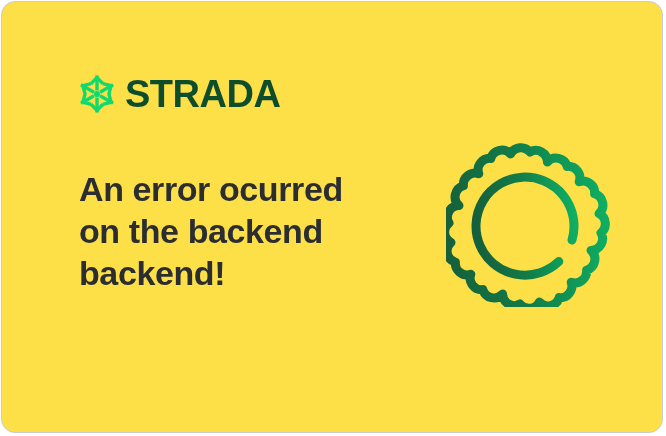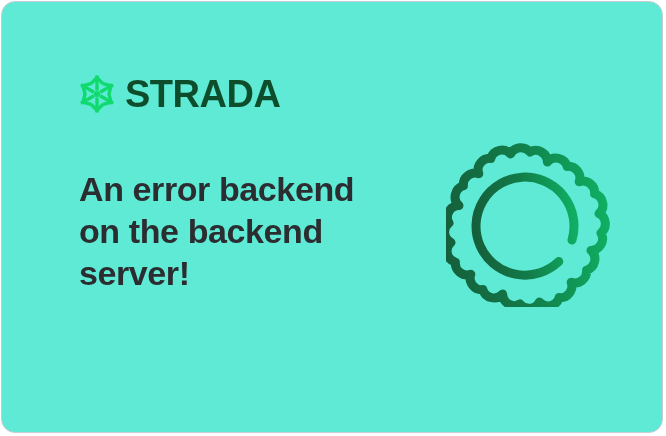--- a/index.html
+++ b/index.html
@@ -14,21 +14,21 @@
     overflow: hidden;
   }
 
   .error-card {
     position: absolute;
     left: 1px;
     top: 1px;
     width: 662px;
     height: 432px;
     box-sizing: border-box;
-    background: #5eead4;
+    background: #fde047;
     border: 1px solid #c9ccd4;
     border-radius: 14px;
     overflow: hidden;
   }
 
   
   .brand-lockup {
     position: absolute;
     left: 75px;
     top: 68px;
@@ -114,21 +114,21 @@
         <g transform="rotate(300 20 20)">
           <rect x="18.3" y="1.5" width="3.4" height="15"></rect>
           <path d="M20 1.2 L27.2 8.6 L24.8 11.0 L20 6.1 L15.2 11.0 L12.8 8.6 Z"></path>
         </g>
       </g>
     </svg>
 
     <span class="brand-wordmark">STRADA</span>
   </div>
 
-  <p class="error-message">An error backend on the backend server!</p>
+  <p class="error-message">An error ocurred on the backend backend!</p>
 
   <svg class="gear-illustration" viewBox="0 0 168 168">
     <defs>
       <linearGradient id="gearGrad" x1="0" y1="0.45" x2="1" y2="0.35">
         <stop offset="0%" stop-color="#15603c"></stop>
         <stop offset="45%" stop-color="#127a48"></stop>
         <stop offset="100%" stop-color="#0fae62"></stop>
       </linearGradient>
     </defs>
     <g fill="none" stroke="url(#gearGrad)" stroke-width="9" stroke-linecap="round" stroke-linejoin="round">

